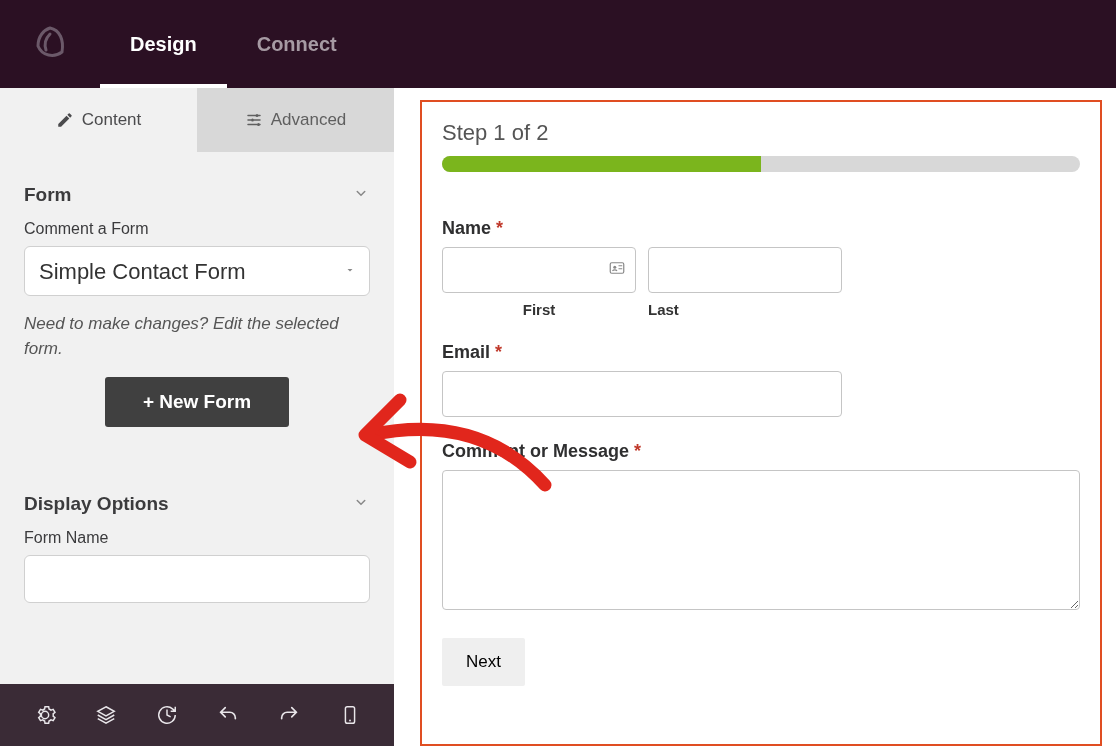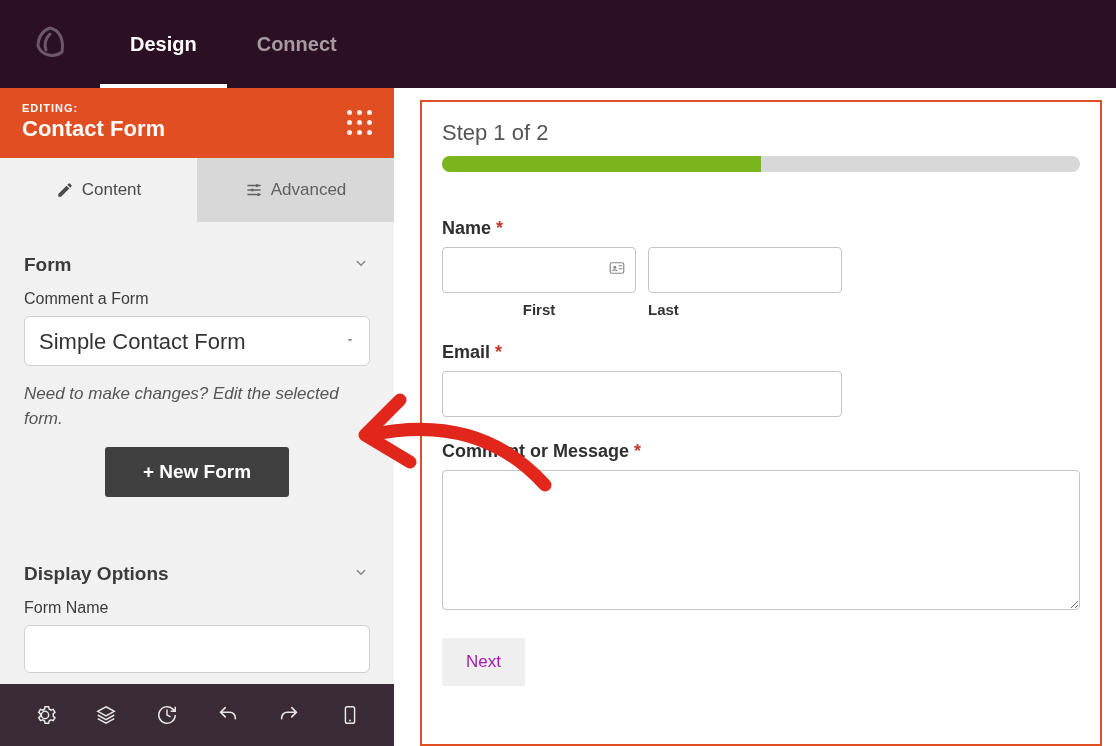--- a/index.html
+++ b/index.html
@@ -72,21 +72,21 @@
 .name-col.first { width: 194px; align-items: center; }
 .name-col.last { width: 194px; }
 .finput { height: 46px; border: 1px solid #c5c5c5; border-radius: 4px; padding: 0 10px; font-size: 15px; width: 100%; }
 .input-wrap { position: relative; }
 .input-icon { position: absolute; right: 10px; top: 50%; transform: translateY(-50%); color: #888; }
 .sublabel { font-size: 15px; font-weight: 700; color: #333; margin-top: 8px; }
 
 .email-input { width: 400px; }
 textarea.ftext { width: 100%; min-height: 140px; border: 1px solid #c5c5c5; border-radius: 4px; padding: 10px; font-size: 15px; resize: both; }
 
-.next-btn { background: #efefef; color: #a21caf; border: none; padding: 14px 24px; font-size: 17px; border-radius: 2px; cursor: pointer; }
+.next-btn { background: #efefef; color: #000000; border: none; padding: 14px 24px; font-size: 17px; border-radius: 2px; cursor: pointer; }
 
 
 .arrow-overlay { position: absolute; left: 350px; top: 380px; pointer-events: none; z-index: 50; }
 </style>
 </head>
 <body>
 
 <div class="topnav">
   <div class="logo">
     <svg viewBox="0 0 40 40">
@@ -94,37 +94,20 @@
       </svg>
   </div>
   <div class="tabs">
     <div class="tab active">Design</div>
     <div class="tab">Connect</div>
   </div>
 </div>
 
 <div class="layout">
   <div class="sidebar">
-    <div class="editing-header">
-      <div class="text">
-        <span class="editing-label">EDITING:</span>
-        <span class="editing-title">Contact Form</span>
-      </div>
-      <div class="drag-dots">
-        <span></span>
-          <span></span>
-          <span></span>
-          <span></span>
-          <span></span>
-          <span></span>
-          <span></span>
-          <span></span>
-          <span></span>
-      </div>
-    </div>
 
     <div class="subtabs">
       <div class="subtab">
         <svg viewBox="0 0 24 24">
             <path d="M3 17.25V21h3.75l11-11-3.75-3.75-11 11zM20.7 7.04a1 1 0 0 0 0-1.41l-2.34-2.34a1 1 0 0 0-1.41 0l-1.83 1.83 3.75 3.75 1.83-1.83z" fill="#4b4b4d"></path>
           </svg>
         <span>Content</span>
       </div>
       <div class="subtab inactive">
         <svg viewBox="0 0 24 24">

